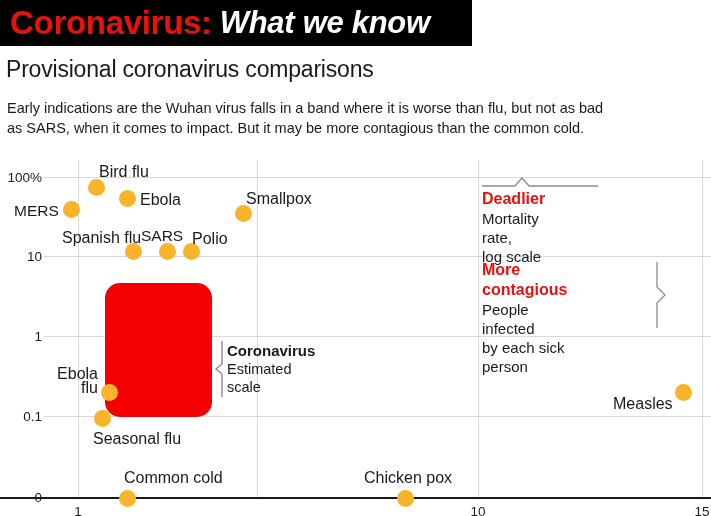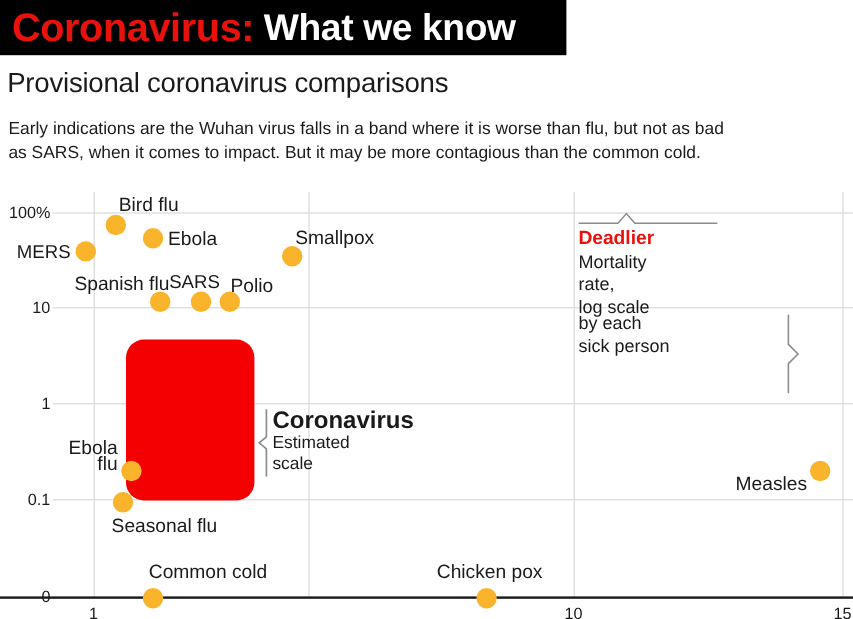--- a/index.html
+++ b/index.html
@@ -15,21 +15,21 @@
   #header-banner{
     position:absolute;left:0;top:0;width:472px;height:46px;
     background:#000000;
     display:flex;align-items:center;
     box-sizing:border-box;padding-left:10px;
   }
   #header-banner .kicker{
     color:#E8110C;font-size:33px;font-weight:bold;letter-spacing:-0.3px;
   }
   #header-banner .headline{
-    color:#ffffff;font-size:31px;font-weight:bold;letter-spacing:-0.3px;margin-left:8px;
+    color:#ffffff;font-size:31px;font-weight:bold;letter-spacing:-0.3px;margin-left:8px;font-style:italic;
   }
   
   #chart-title{
     position:absolute;left:6px;top:56px;
     font-size:23px;font-weight:normal;color:#1a1a1a;letter-spacing:-0.2px;
   }
   #chart-standfirst{
     position:absolute;left:7px;top:98px;width:700px;
     font-size:14.5px;line-height:20px;color:#1a1a1a;
   }
@@ -58,21 +58,21 @@
     position:absolute;font-size:16px;color:#1a1a1a;white-space:nowrap;line-height:14px;
   }
   .dot-label.big{font-size:15.5px;}
   
   #corona-band{
     position:absolute;background:#F40000;border-radius:15px;
   }
   #corona-callout{
     position:absolute;font-size:14.5px;line-height:18px;color:#1a1a1a;
   }
-  #corona-callout .cv-title{font-weight:bold;font-size:20px;}
+  #corona-callout .cv-title{font-weight:bold;font-size:15px;}
   .bracket-left{
     position:absolute;width:10px;
   }
   
   .anno{position:absolute;}
   .anno .anno-head{
     color:#E8110C;font-weight:bold;font-size:16px;line-height:20px;
   }
   .anno .anno-body{
     color:#1a1a1a;font-size:15px;line-height:19px;
@@ -180,19 +180,21 @@
   <svg style="position:absolute; left:482px; top:16px;" width="116" height="12" viewBox="0 0 116 12">
     <path d="M0 10 L33 10 L40 2 L47 10 L116 10" fill="none" stroke="#8c8c8c" stroke-width="1.3"></path>
   </svg>
   <div class="anno" style="left:482px; top:29px;">
     <div class="anno-head">Deadlier</div>
     <div class="anno-body">Mortality rate,</div>
     <div class="anno-body">log scale</div>
   </div>
 
   <div class="anno" style="left:482px; top:100px;">
+    <div class="anno-head">More contagious</div>
+    <div class="anno-body">People infected</div>
     <div class="anno-body">by each sick person</div>
   </div>
   <svg style="position:absolute; left:655px; top:102px;" width="12" height="66" viewBox="0 0 12 66">
     <path d="M2 0 L2 25 L10 33 L2 41 L2 66" fill="none" stroke="#8c8c8c" stroke-width="1.3"></path>
   </svg>
 
 </div>
 
 </body></html>

